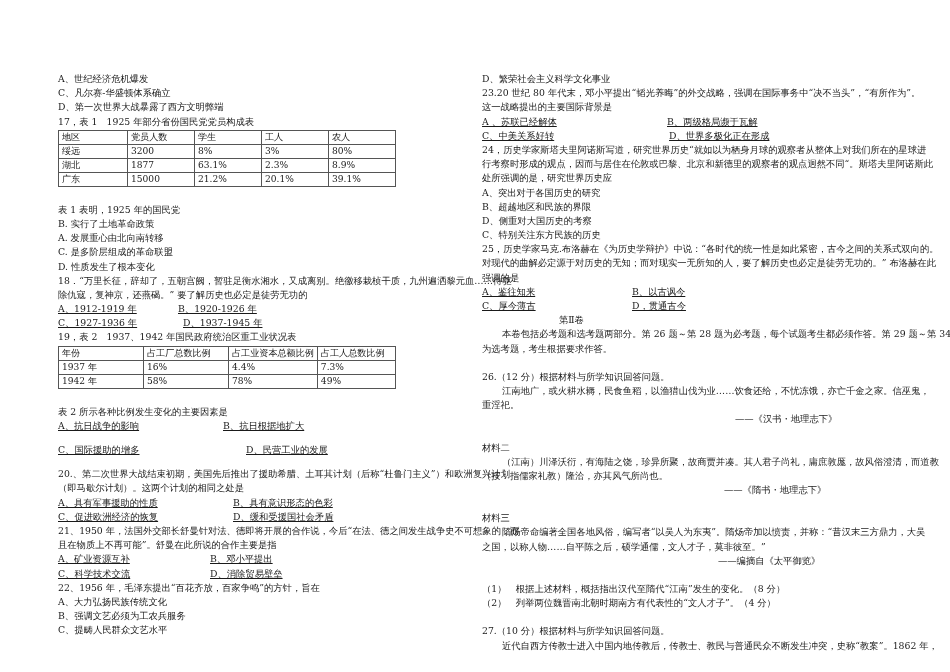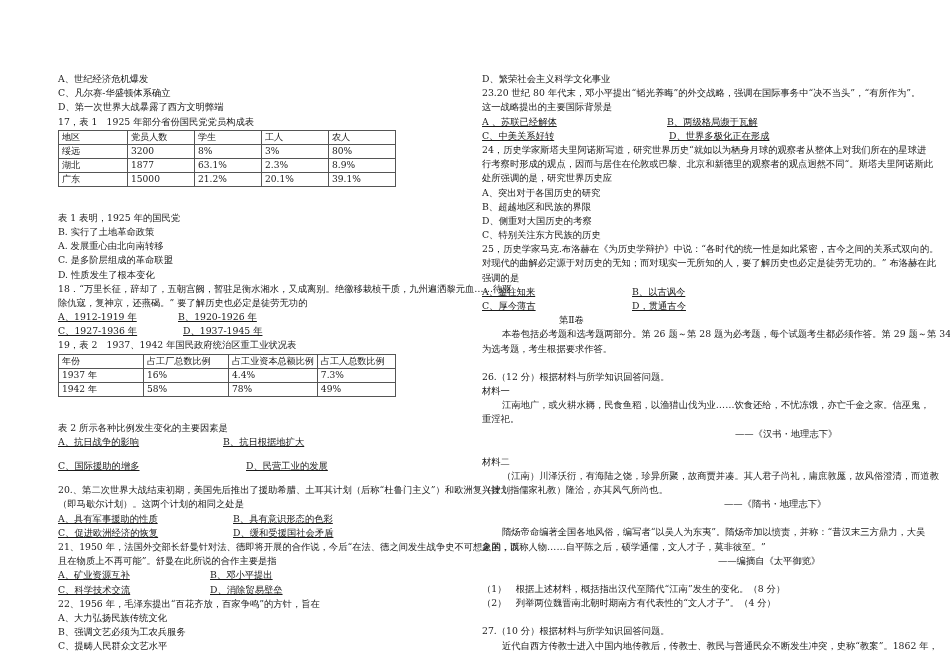--- a/index.html
+++ b/index.html
@@ -3,21 +3,21 @@
 <meta charset="utf-8">
 <style>
   html,body{margin:0;padding:0;background:#ffffff;}
   body{width:950px;height:672px;position:relative;overflow:hidden;
        font-family:"DejaVu Serif","Liberation Serif",serif;color:#1a1a1a;}
   .col{position:absolute;top:72px;font-size:9.3px;line-height:14.2px;}
   #left{left:58px;width:410px;}
   #right{left:482px;width:415px;}
   .ln{white-space:nowrap;height:14.2px;}
   .indent{padding-left:20px;}
-  table.t{border-collapse:collapse;margin:1px 0 14px 0;}
+  table.t{border-collapse:collapse;margin:1px 0 6px 0;}
   table.t td{border:1px solid #555;padding:0 3px;height:13px;font-size:9.1px;line-height:13px;white-space:nowrap;}
   .pair{display:flex;white-space:nowrap;height:14.2px;text-decoration:underline;}
   .pair span:first-child{display:inline-block;}
   .gap{height:10px;}
   .gap2{height:14px;}
 </style>
 </head>
 <body>
 
 <div id="left" class="col">
@@ -172,32 +172,32 @@
       <span style="width:150px">C、厚今薄古</span>
       <span>D，贯通古今</span>
     </div>
 
   <div class="ln" style="padding-left:77px">第Ⅱ卷</div>
   <div class="ln indent">本卷包括必考题和选考题两部分。第 26 题～第 28 题为必考题，每个试题考生都必须作答。第 29 题～第 34 题</div>
   <div class="ln">为选考题，考生根据要求作答。</div>
   <div class="gap2"></div>
 
   <div class="ln">26.（12 分）根据材料与所学知识回答问题。</div>
-  <div class="ln">材料一</div>
   <div class="ln indent">江南地广，或火耕水耨，民食鱼稻，以渔猎山伐为业……饮食还给，不忧冻饿，亦亡千金之家。信巫鬼，</div>
   <div class="ln">重淫祀。</div>
   <div class="ln" style="padding-left:253px">——《汉书・地理志下》</div>
   <div class="gap2"></div>
 
   <div class="ln">材料二</div>
   <div class="ln indent">（江南）川泽沃衍，有海陆之饶，珍异所聚，故商贾并凑。其人君子尚礼，庸庶敦厖，故风俗澄清，而道教</div>
   <div class="ln">（按：指儒家礼教）隆洽，亦其风气所尚也。</div>
   <div class="ln" style="padding-left:242px">——《隋书・地理志下》</div>
   <div class="gap2"></div>
 
+  <div class="ln">材料三</div>
   <div class="ln indent">隋炀帝命编著全国各地风俗，编写者“以吴人为东夷”。隋炀帝加以愤责，并称：“昔汉末三方鼎力，大吴</div>
   <div class="ln">之国，以称人物……自平陈之后，硕学通儒，文人才子，莫非彼至。”</div>
   <div class="ln" style="padding-left:236px">——编摘自《太平御览》</div>
   <div class="gap2"></div>
 
   <div class="ln">（1）　根据上述材料，概括指出汉代至隋代“江南”发生的变化。（8 分）</div>
   <div class="ln">（2）　列举两位魏晋南北朝时期南方有代表性的“文人才子”。（4 分）</div>
   <div class="gap2"></div>
 
   <div class="ln">27.（10 分）根据材料与所学知识回答问题。</div>

